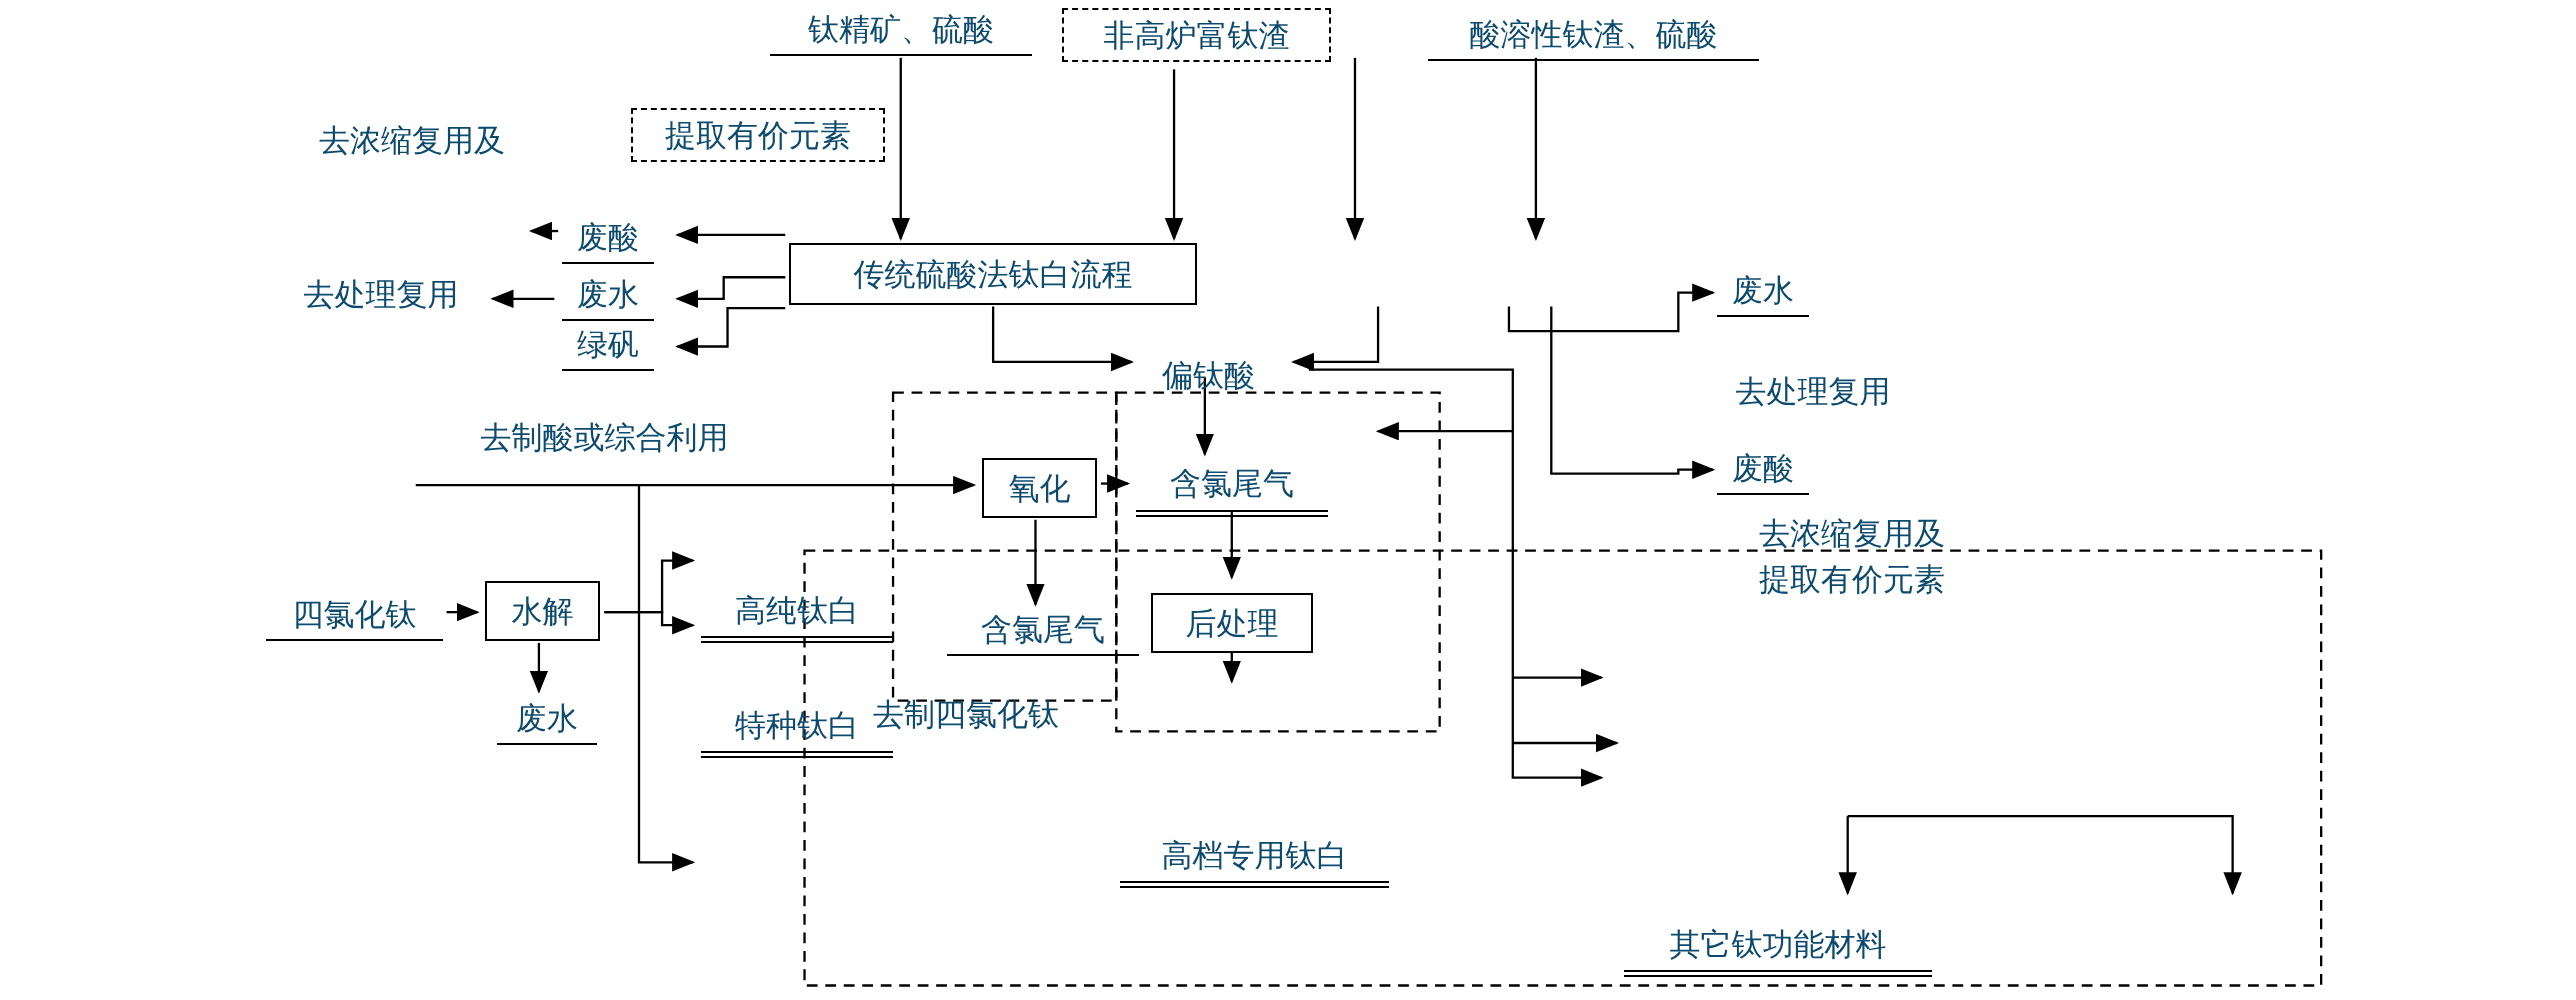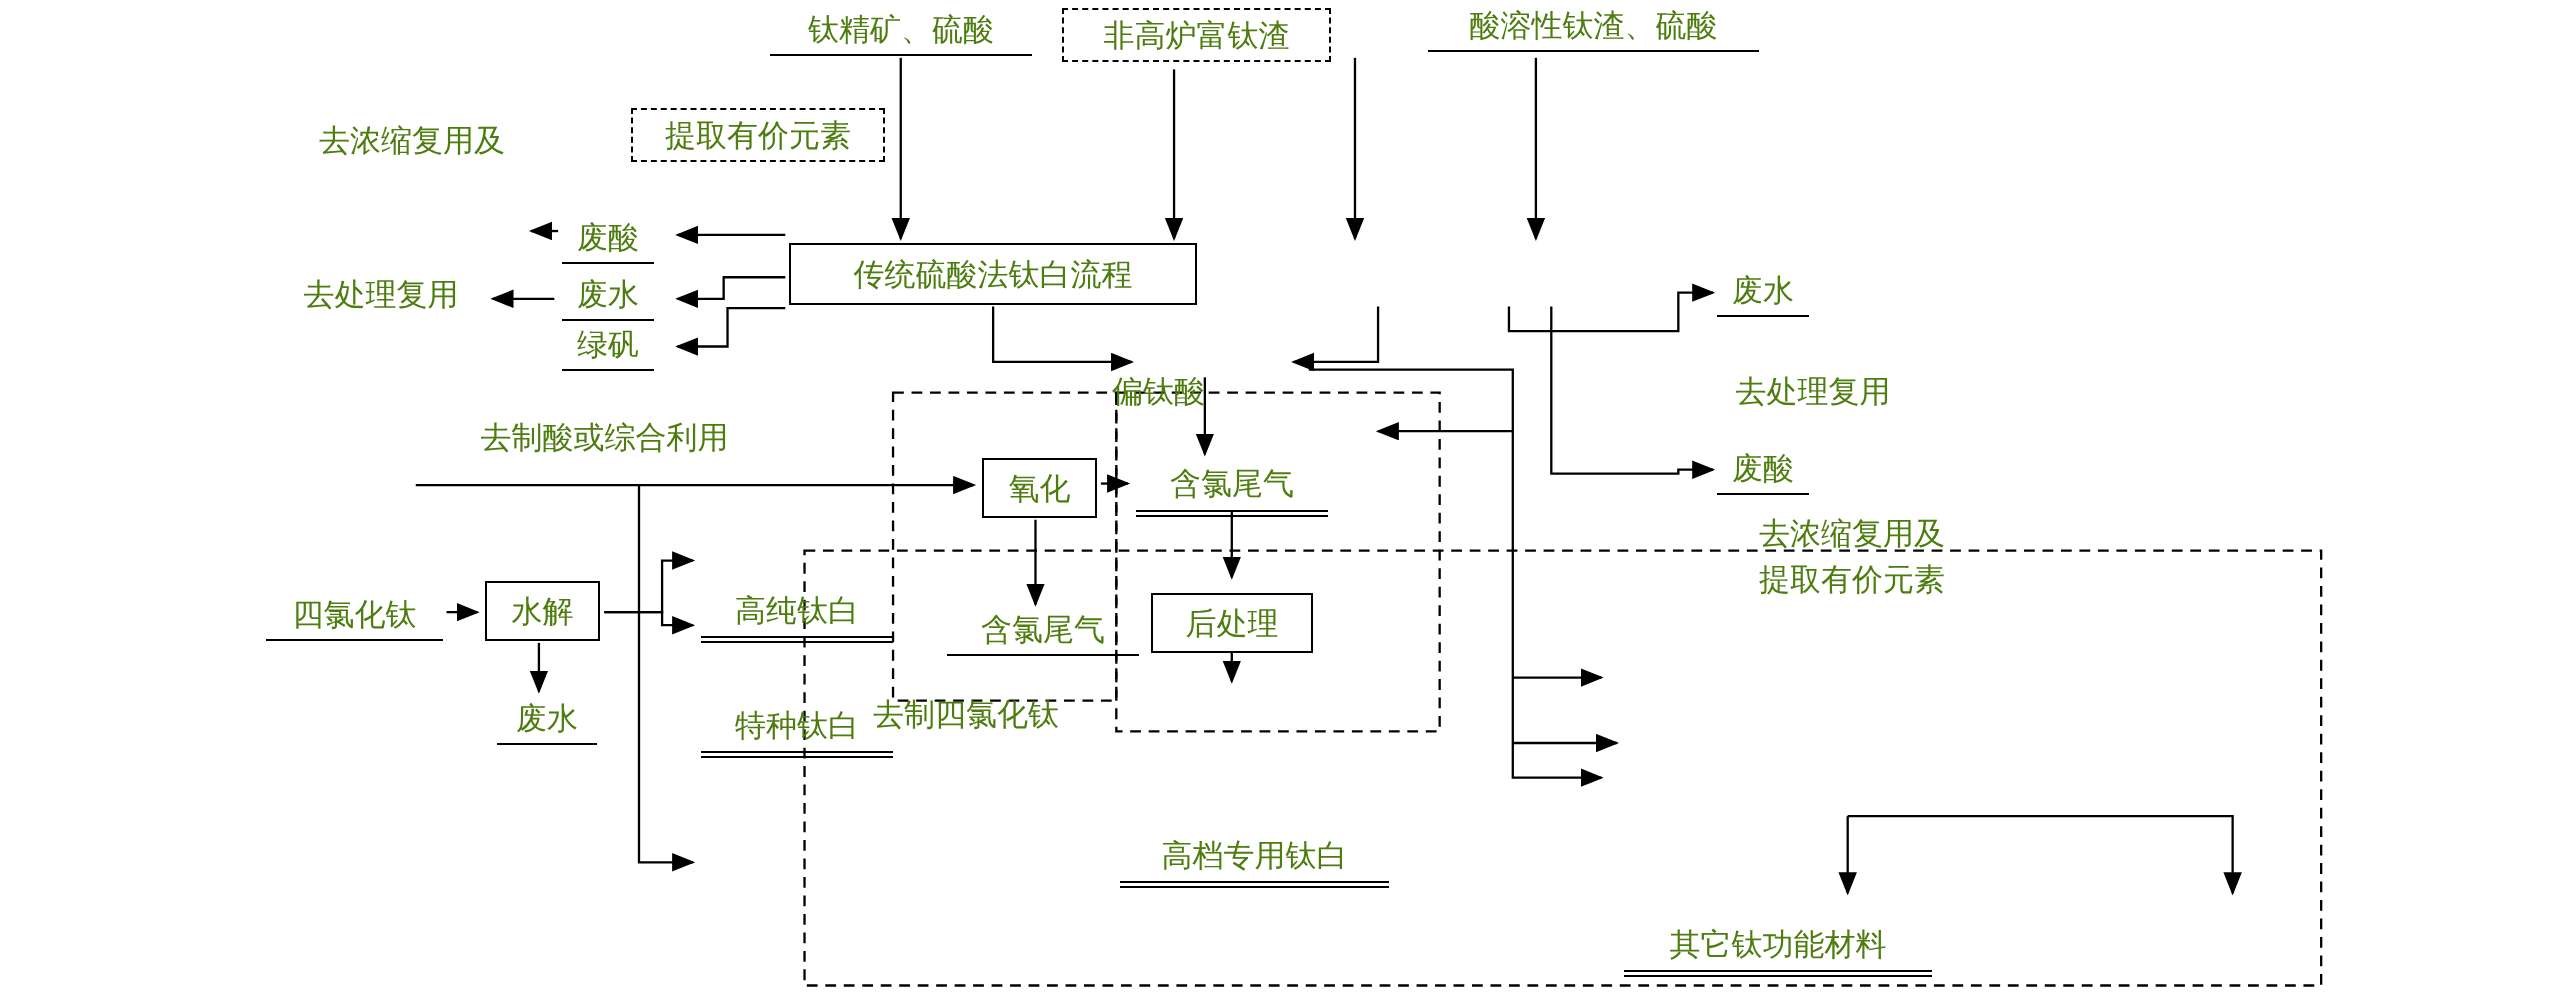--- a/index.html
+++ b/index.html
@@ -19,21 +19,21 @@
   }
   #wires {
     position: absolute;
     left: 0; top: 0;
     width: 2576px;
     height: 1001px;
     pointer-events: none;
   }
   .node {
     position: absolute;
-    color: #4d7c0f;
+    color: #0c4a6e;
     font-size: 31px;
     line-height: 1.1;
     white-space: nowrap;
     display: flex;
     align-items: center;
     justify-content: center;
   }
   
   .lbl {
     font-size: 31px;
@@ -140,38 +140,38 @@
     <g stroke="#000" stroke-width="3" fill="none">
 
       <rect x="1160" y="510" width="290" height="400" stroke-dasharray="14 10"></rect>
       <rect x="1450" y="510" width="420" height="440" stroke-dasharray="14 10"></rect>
       <rect x="1045" y="715" width="1970" height="565" stroke-dasharray="14 10"></rect>
     </g>
   </svg>
 
   <div class="node lbl u1" style="left:770px;top:7.7px;width:262px;height:43px;">钛精矿、硫酸</div>
   <div class="node dashedbox" style="left:1062px;top:7.7px;width:269px;height:54px;">非高炉富钛渣</div>
-  <div class="node lbl u1" style="left:1428px;top:4px;width:331px;height:43px;">酸溶性钛渣、硫酸</div>
+  <div class="node lbl u1" style="left:1428px;top:13px;width:331px;height:43px;">酸溶性钛渣、硫酸</div>
 
   <div class="node lbl" style="left:304px;top:119px;width:216px;height:43px;">去浓缩复用及</div>
   <div class="node dashedbox" style="left:631px;top:108px;width:254px;height:54px;">提取有价元素</div>
 
   <div class="node lbl u1" style="left:562px;top:216px;width:92px;height:43px;">废酸</div>
   <div class="node lbl" style="left:285px;top:273px;width:192px;height:43px;">去处理复用</div>
   <div class="node lbl u1" style="left:562px;top:273px;width:92px;height:43px;">废水</div>
   <div class="node lbl u1" style="left:562px;top:323px;width:92px;height:43px;">绿矾</div>
 
   <div class="node boxed" style="left:789px;top:243px;width:408px;height:62px;">传统硫酸法钛白流程</div>
 
   <div class="node lbl u1" style="left:1717px;top:269px;width:92px;height:43px;">废水</div>
   <div class="node lbl" style="left:1717px;top:370px;width:192px;height:43px;">去处理复用</div>
   <div class="node lbl u1" style="left:1717px;top:447px;width:92px;height:43px;">废酸</div>
 
   <div class="node lbl" style="left:439px;top:416px;width:331px;height:43px;">去制酸或综合利用</div>
-  <div class="node lbl" style="left:1089px;top:354px;width:139px;height:43px;margin-top:16px;">偏钛酸</div>
+  <div class="node lbl" style="left:1139px;top:354px;width:139px;height:43px;">偏钛酸</div>
 
   <div class="node boxed" style="left:982px;top:458px;width:115px;height:60px;">氧化</div>
   <div class="node lbl u2" style="left:1136px;top:462px;width:192px;height:43px;">含氯尾气</div>
 
   <div class="node lbl" style="left:1725px;top:512px;width:254px;height:43px;">去浓缩复用及</div>
   <div class="node lbl" style="left:1725px;top:558px;width:254px;height:43px;">提取有价元素</div>
 
   <div class="node lbl u2" style="left:701px;top:539px;width:192px;height:43px;">高纯钛白</div>
   <div class="node lbl u1" style="left:266px;top:593px;width:177px;height:43px;">四氯化钛</div>
   <div class="node boxed" style="left:485px;top:581px;width:115px;height:60px;">水解</div>

